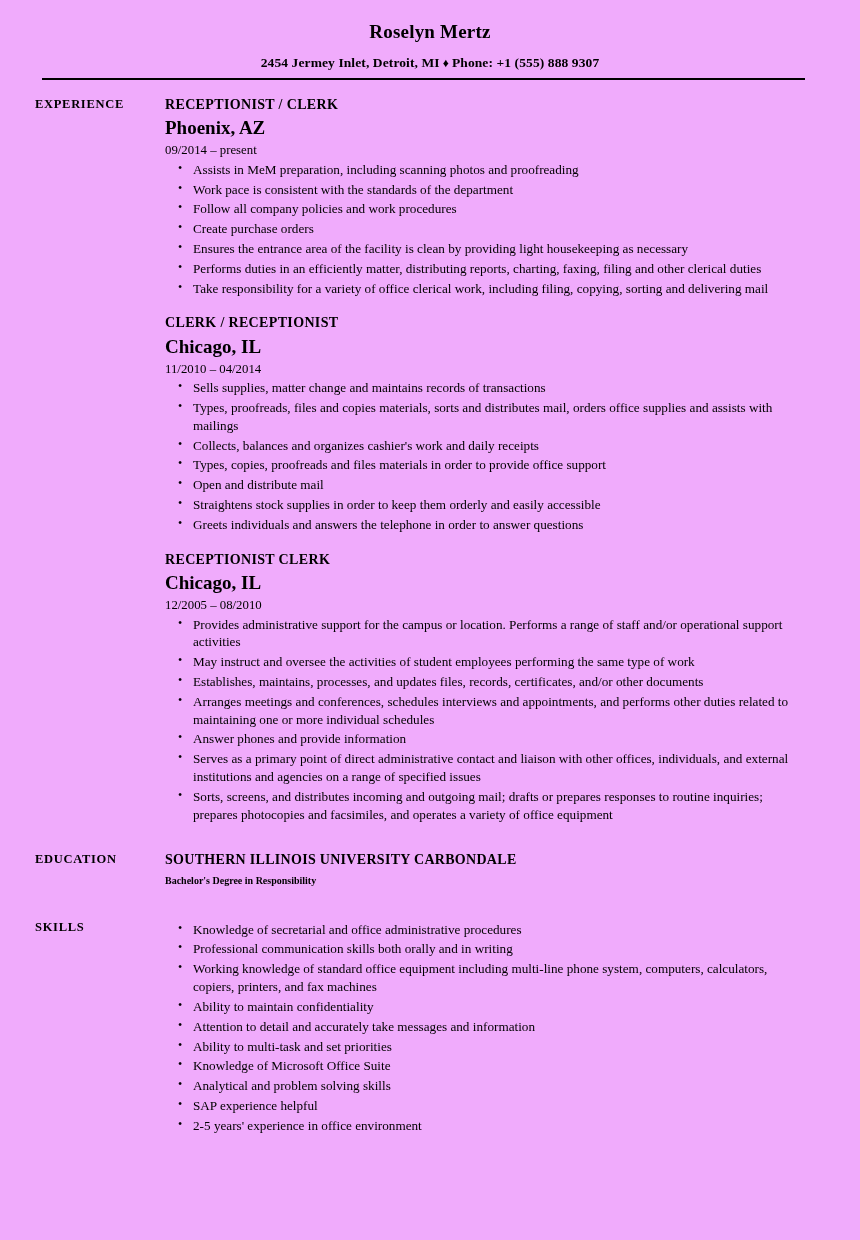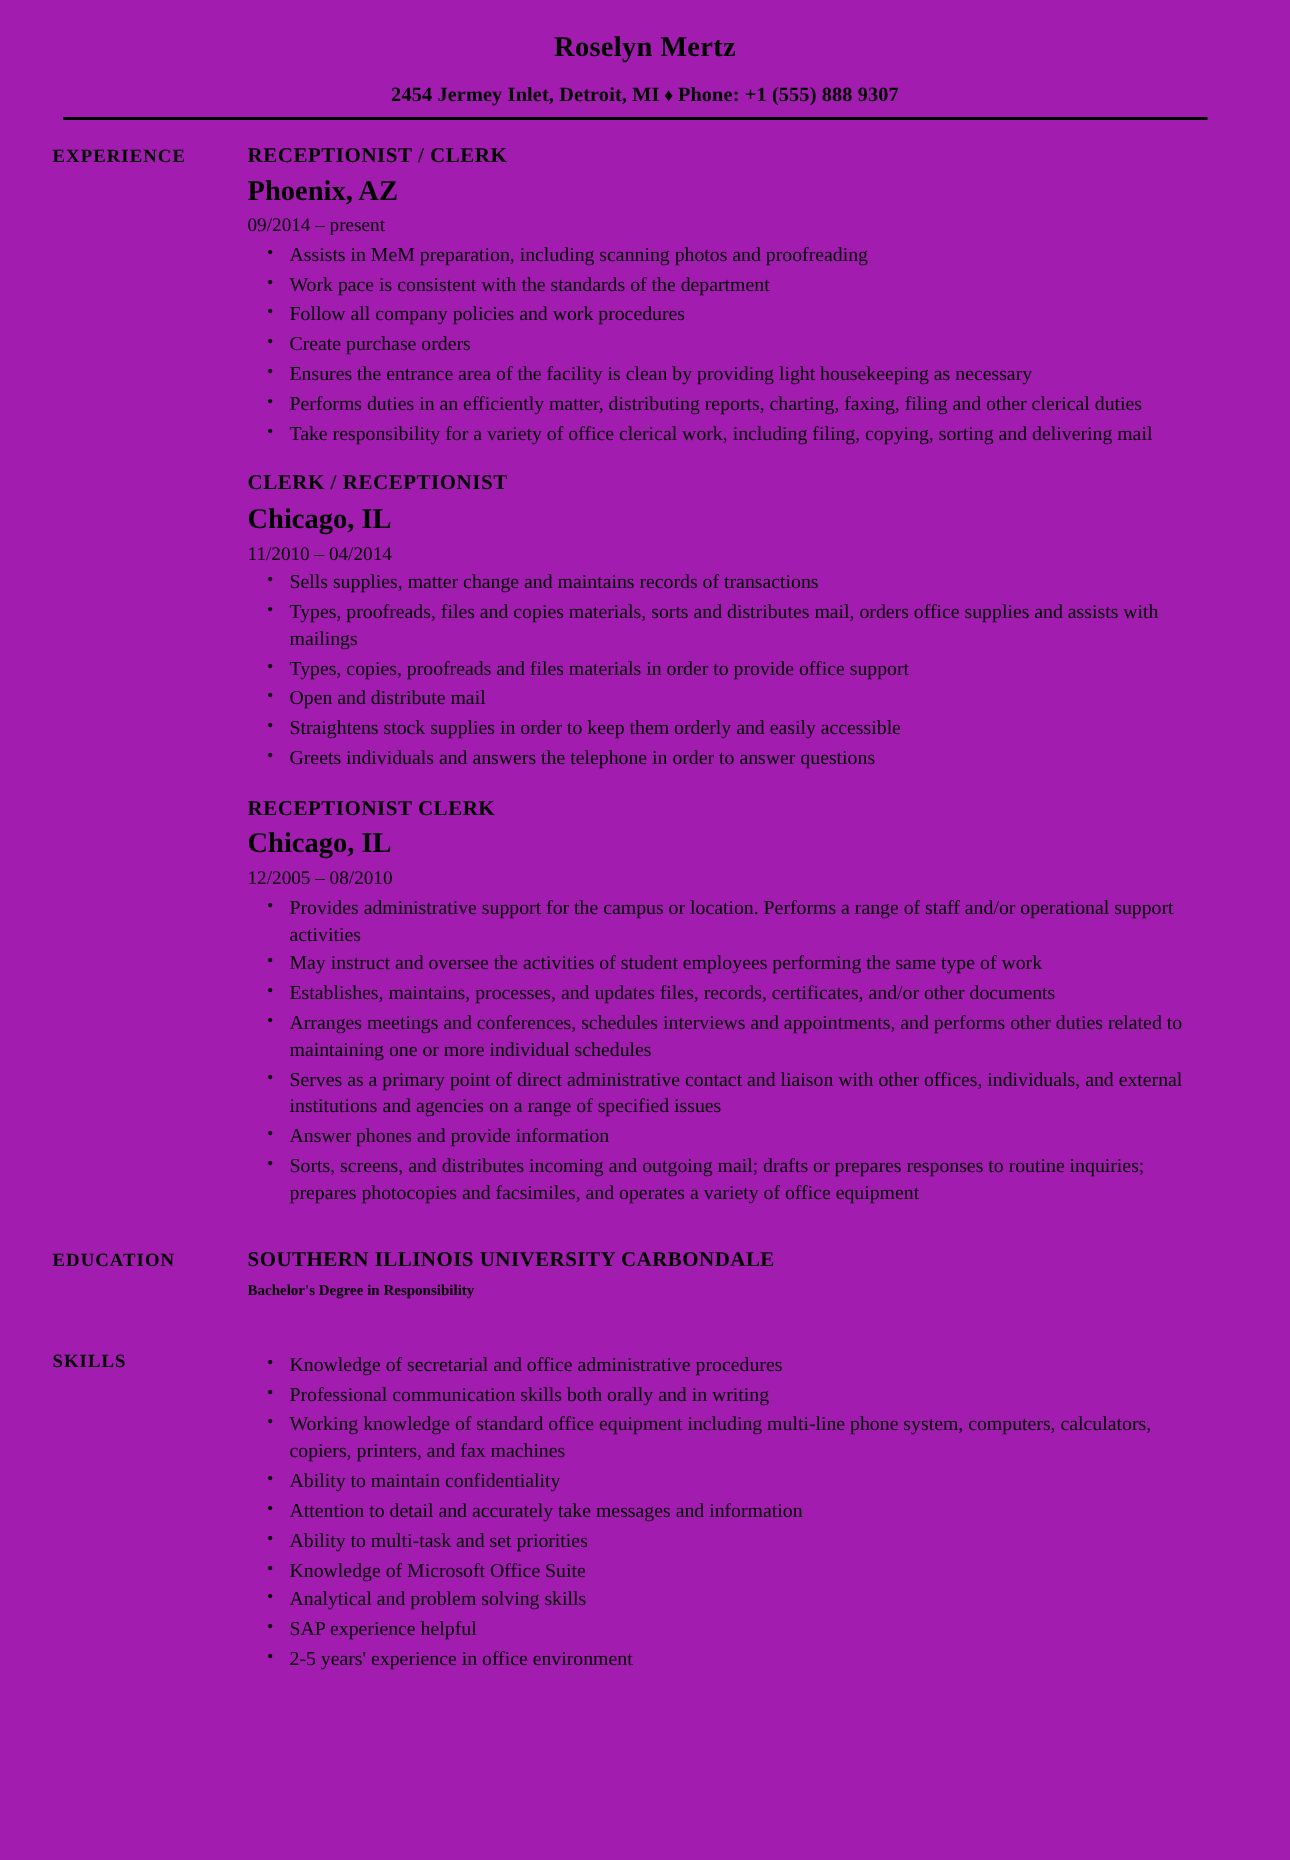--- a/index.html
+++ b/index.html
@@ -13,21 +13,21 @@
     height: 1240px;
     font-family: "Liberation Serif", "DejaVu Serif", serif;
     color: #000000;
     -webkit-font-smoothing: antialiased;
   }
 
   .page {
     position: relative;
     width: 860px;
     height: 1240px;
-    background: #a21caf;
+    background: #f0abfc;
     box-sizing: border-box;
     overflow: hidden;
   }
 
   
   .header {
     padding-top: 22px;
   }
   .full-name {
     text-align: center;
@@ -182,38 +182,39 @@
           </ul>
         </div>
 
         <div class="job">
           <div class="job-title">CLERK / RECEPTIONIST</div>
           <div class="job-location">Chicago, IL</div>
           <div class="job-dates">11/2010 – 04/2014</div>
           <ul class="bullets">
             <li>Sells supplies, matter change and maintains records of transactions</li>
             <li>Types, proofreads, files and copies materials, sorts and distributes mail, orders office supplies and assists with mailings</li>
+            <li>Collects, balances and organizes cashier's work and daily receipts</li>
             <li>Types, copies, proofreads and files materials in order to provide office support</li>
             <li>Open and distribute mail</li>
             <li>Straightens stock supplies in order to keep them orderly and easily accessible</li>
             <li>Greets individuals and answers the telephone in order to answer questions</li>
           </ul>
         </div>
 
         <div class="job">
           <div class="job-title">RECEPTIONIST CLERK</div>
           <div class="job-location">Chicago, IL</div>
           <div class="job-dates">12/2005 – 08/2010</div>
           <ul class="bullets">
             <li>Provides administrative support for the campus or location. Performs a range of staff and/or operational support activities</li>
             <li>May instruct and oversee the activities of student employees performing the same type of work</li>
             <li>Establishes, maintains, processes, and updates files, records, certificates, and/or other documents</li>
             <li>Arranges meetings and conferences, schedules interviews and appointments, and performs other duties related to maintaining one or more individual schedules</li>
+            <li>Answer phones and provide information</li>
             <li>Serves as a primary point of direct administrative contact and liaison with other offices, individuals, and external institutions and agencies on a range of specified issues</li>
-            <li>Answer phones and provide information</li>
             <li>Sorts, screens, and distributes incoming and outgoing mail; drafts or prepares responses to routine inquiries; prepares photocopies and facsimiles, and operates a variety of office equipment</li>
           </ul>
         </div>
 
       </div>
     </div>
 
     <div class="section section-education">
       <div class="section-label">EDUCATION</div>
       <div class="section-body">

